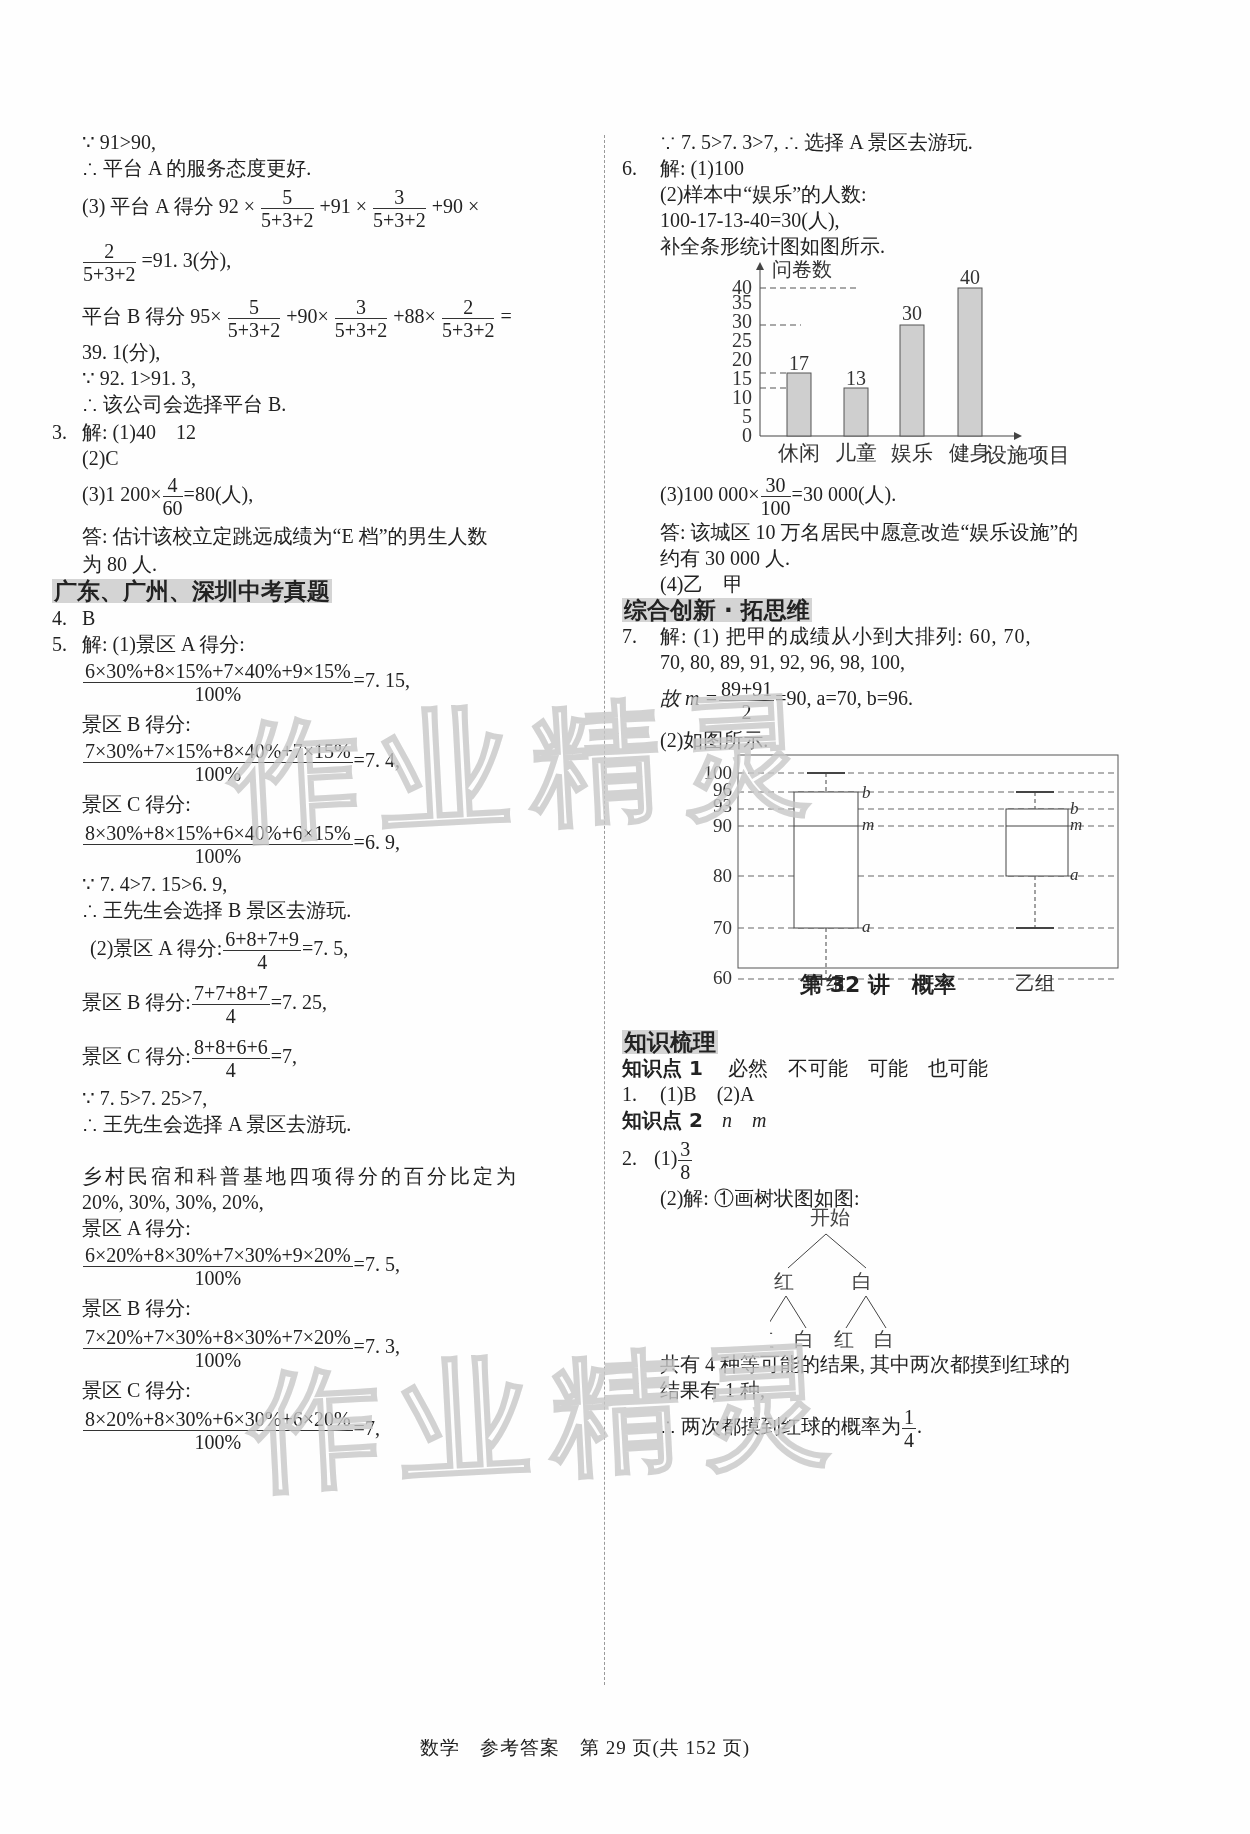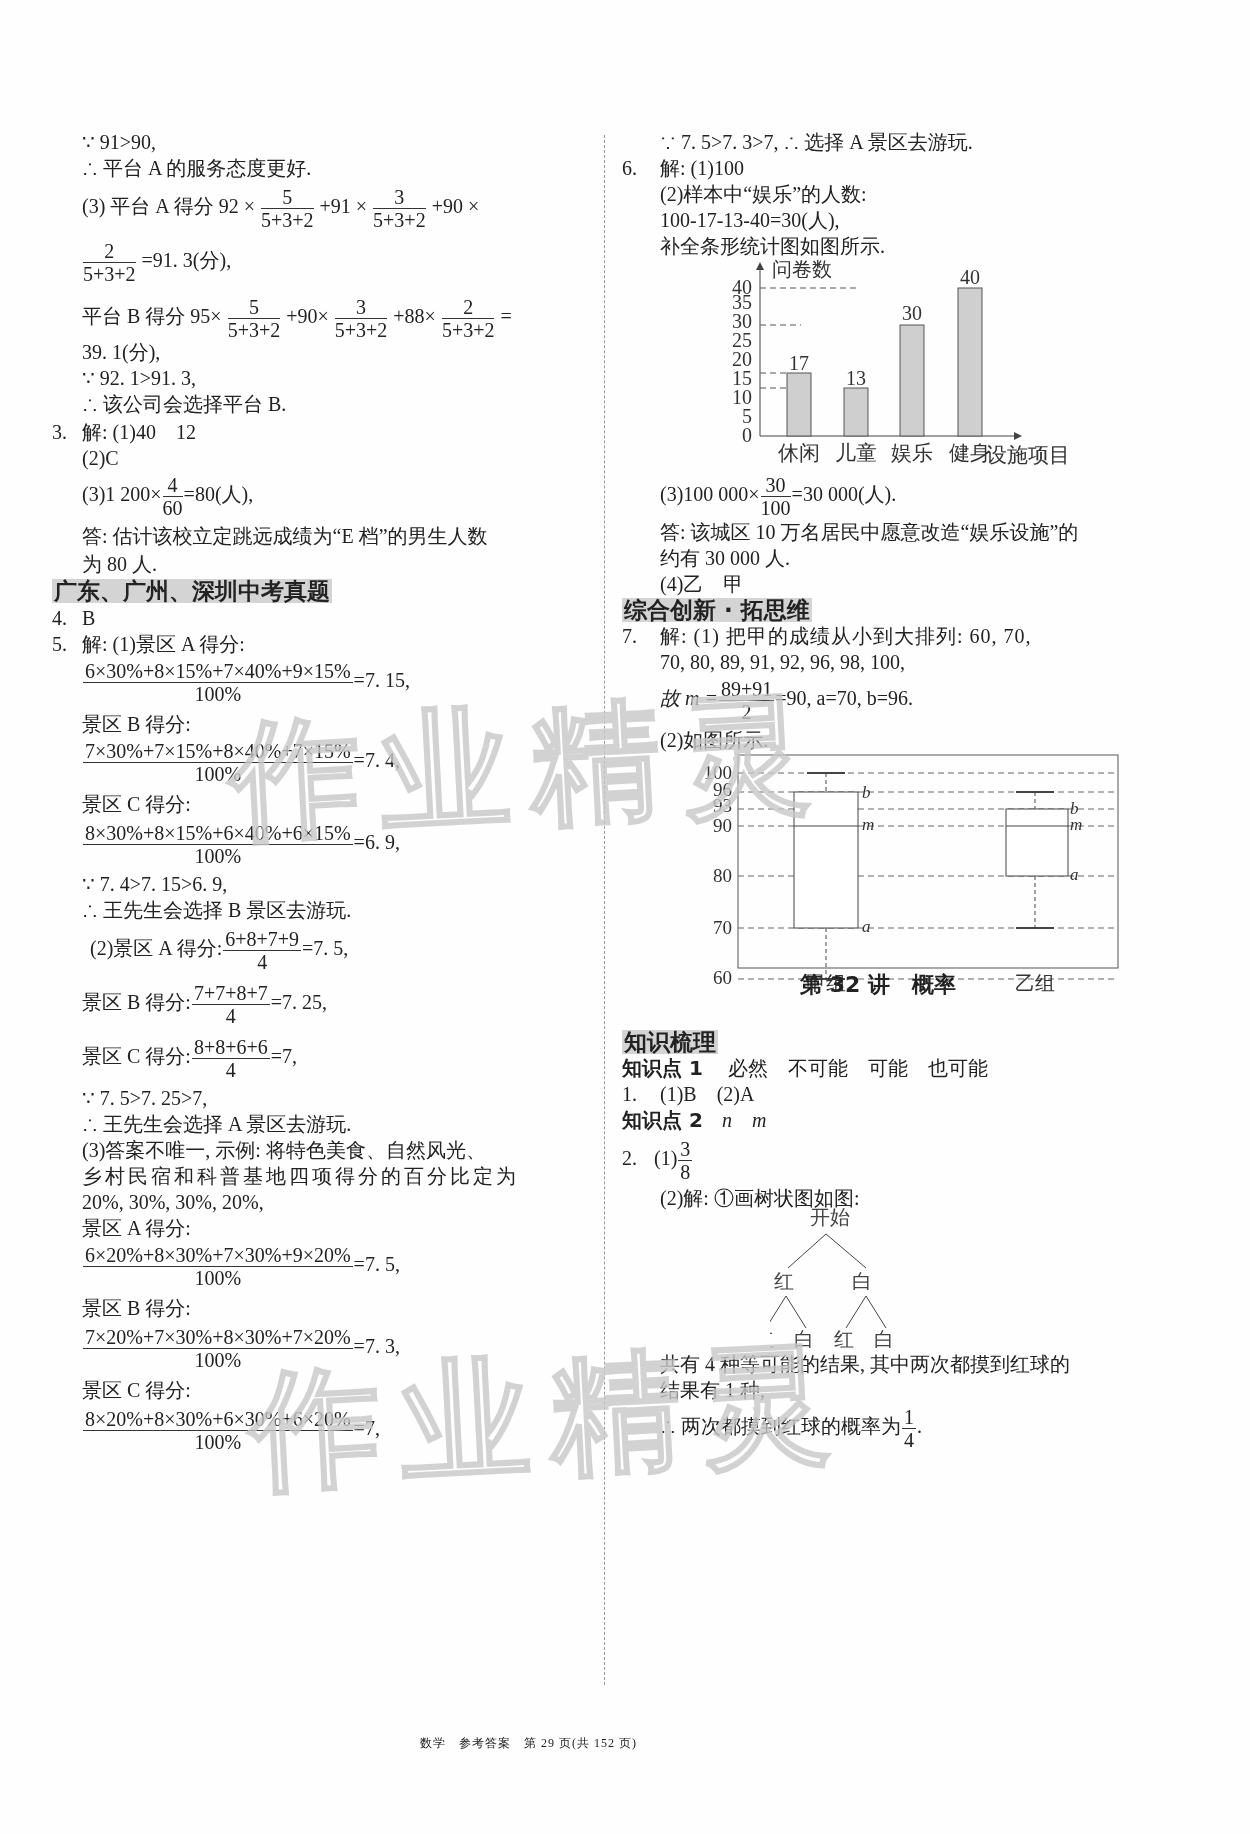--- a/index.html
+++ b/index.html
@@ -8,21 +8,21 @@
   .page{position:absolute;left:0;top:0;width:1250px;height:1834px;background:#fefefe;}
   .divider{position:absolute;left:604px;top:135px;height:1550px;border-left:1px dashed #999;}
   .ln{position:absolute;white-space:nowrap;line-height:24px;}
   .sec{background:#d4d4d4;font-family:"DejaVu Sans","Liberation Sans",sans-serif;font-weight:bold;font-size:23px;padding:0 2px;}
   .frac{display:inline-block;vertical-align:middle;text-align:center;margin:0 1px;}
   .frac .num{display:block;border-bottom:1px solid #333;padding:0 2px;line-height:22px;}
   .frac .den{display:block;line-height:22px;}
   .bold{font-weight:bold;font-family:"DejaVu Sans","Liberation Sans",sans-serif;}
   .ital{font-style:italic;}
   .title{font-family:"DejaVu Sans","Liberation Sans",sans-serif;font-weight:bold;font-size:22px;}
-  .footer{position:absolute;left:420px;top:1735px;font-size:12px;letter-spacing:1px;}
+  .footer{position:absolute;left:420px;top:1735px;font-size:19px;letter-spacing:1px;}
   svg text{font-family:"Liberation Serif","DejaVu Serif",serif;}
   .wm{position:absolute;font-family:"DejaVu Sans",sans-serif;font-weight:bold;font-size:130px;
       color:transparent;-webkit-text-stroke:2px #c8c8c8;opacity:.8;letter-spacing:20px;transform:rotate(-3deg);}
 </style>
 </head>
 <body>
 
 <div class="page">
 
   <div class="divider"></div>
@@ -89,21 +89,20 @@
     <span>(2)景区 A 得分:</span><span class="frac"><span class="num">6+8+7+9</span><span class="den">4</span></span><span>=7. 5,</span>
   </div>
   <div class="ln" style="left:82px;top:978px;line-height:48px;">
     <span>景区 B 得分:</span><span class="frac"><span class="num">7+7+8+7</span><span class="den">4</span></span><span>=7. 25,</span>
   </div>
   <div class="ln" style="left:82px;top:1032px;line-height:48px;">
     <span>景区 C 得分:</span><span class="frac"><span class="num">8+8+6+6</span><span class="den">4</span></span><span>=7,</span>
   </div>
   <div class="ln" style="left:82px;top:1086px;">∵ 7. 5&gt;7. 25&gt;7,</div>
   <div class="ln" style="left:82px;top:1112px;">∴ 王先生会选择 A 景区去游玩.</div>
-  <div class="ln" style="left:82px;top:1138px;">(3)答案不唯一, 示例: 将特色美食、自然风光、</div>
   <div class="ln" style="left:82px;top:1164px;letter-spacing:3px;">乡村民宿和科普基地四项得分的百分比定为</div>
   <div class="ln" style="left:82px;top:1190px;">20%, 30%, 30%, 20%,</div>
   <div class="ln" style="left:82px;top:1216px;">景区 A 得分:</div>
   <div class="ln" style="left:82px;top:1240px;line-height:48px;">
     <span class="frac"><span class="num">6×20%+8×30%+7×30%+9×20%</span><span class="den">100%</span></span><span>=7. 5,</span>
   </div>
   <div class="ln" style="left:82px;top:1296px;">景区 B 得分:</div>
   <div class="ln" style="left:82px;top:1322px;line-height:48px;">
     <span class="frac"><span class="num">7×20%+7×30%+8×30%+7×20%</span><span class="den">100%</span></span><span>=7. 3,</span>
   </div>

